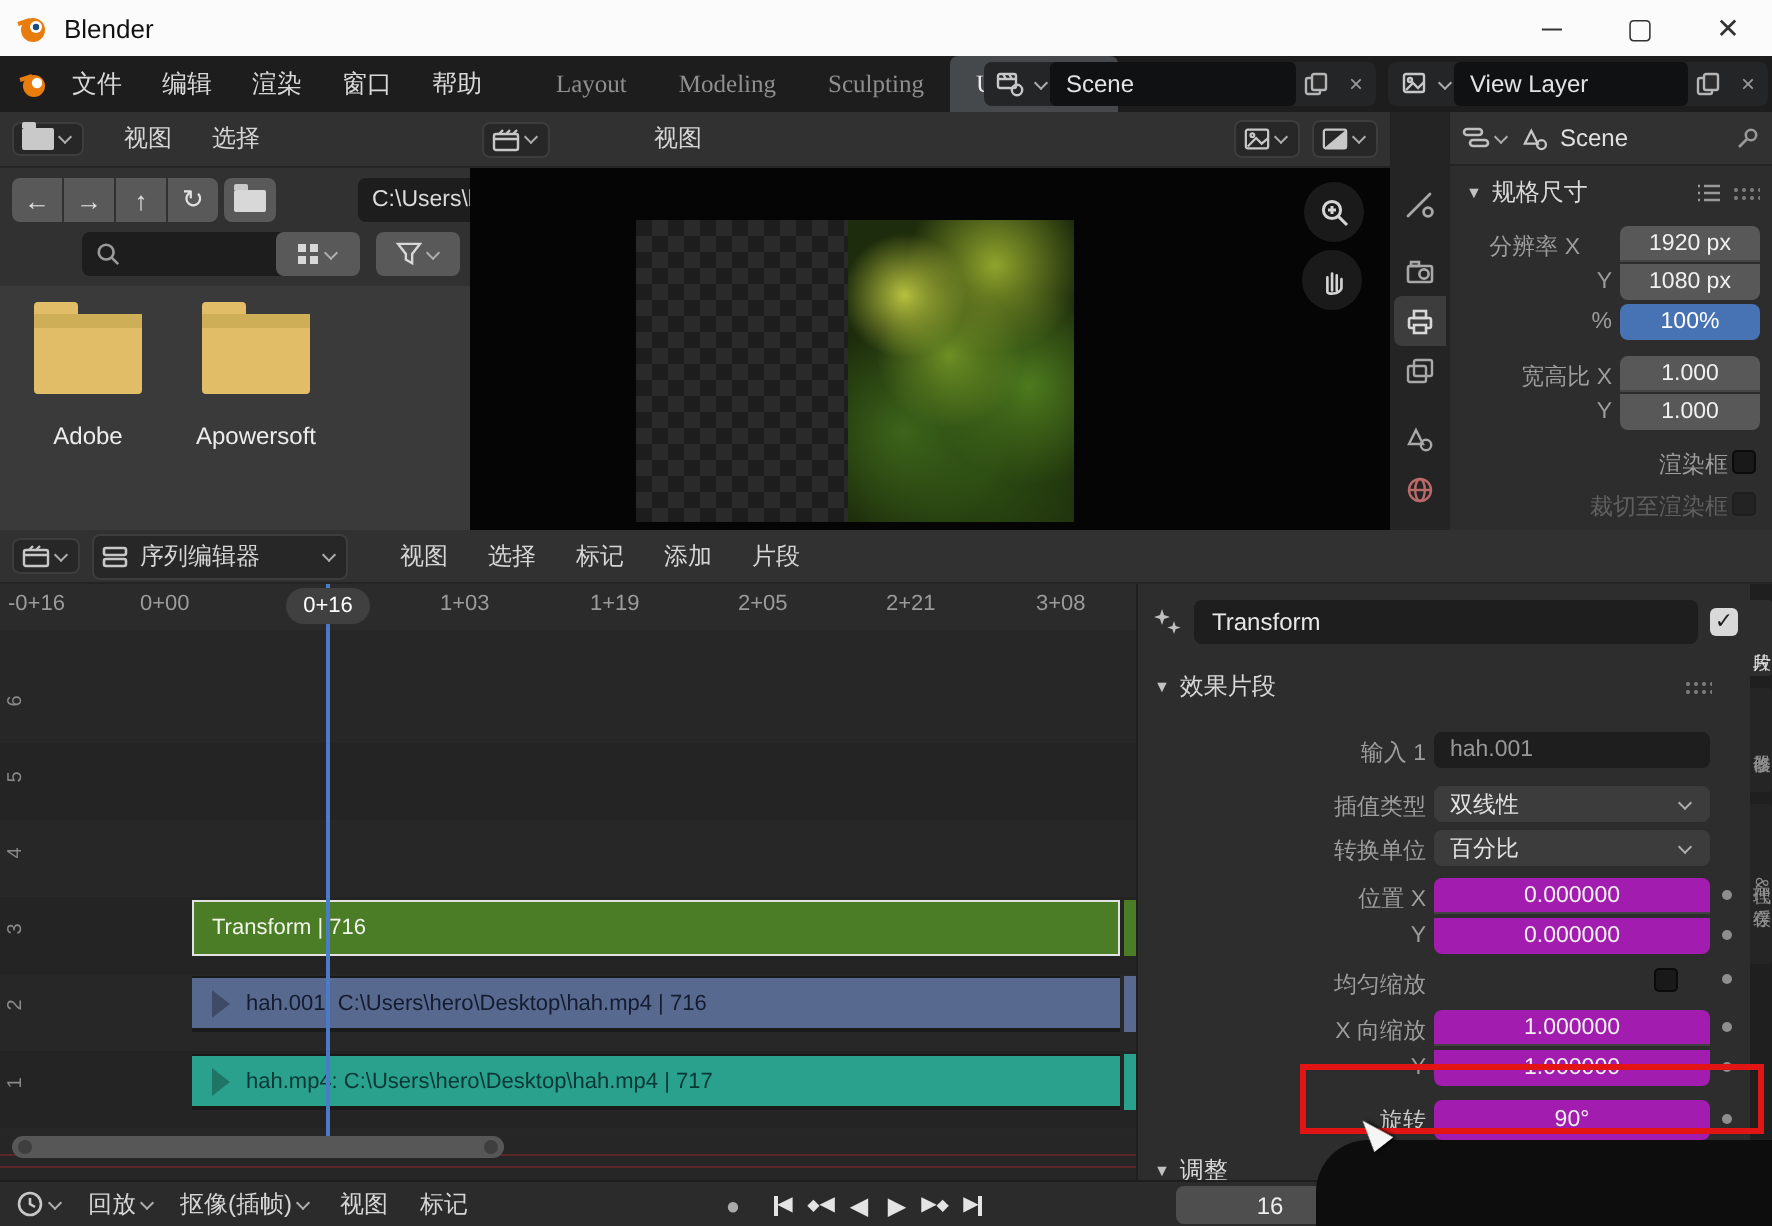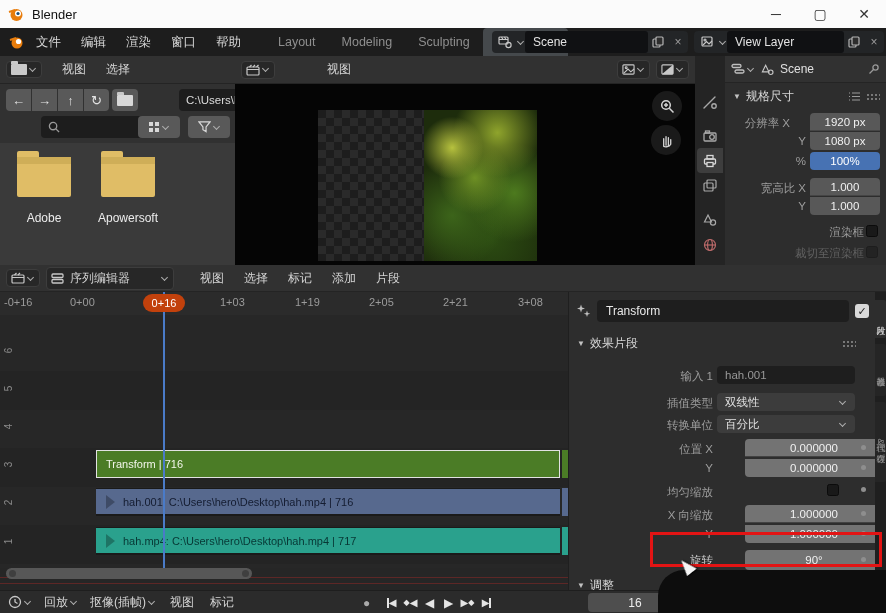--- a/index.html
+++ b/index.html
@@ -19,21 +19,21 @@
   
   .titlebar { left:0; top:0; width:886px; height:28px; background:#fbfbfb; display:flex; align-items:center; padding-left:8px; color:#111; }
   .titlebar .title { font-size:13px; margin-left:7px; }
   .wincontrols { position:absolute; right:0; top:0; height:28px; display:flex; }
   .winbtn { width:44px; height:28px; display:flex; align-items:center; justify-content:center; color:#333; font-size:14px; }
 
   
   .topbar { left:0; top:28px; width:886px; height:28px; background:#1d1d1d; display:flex; align-items:center; }
   .menu-item { padding:0 10px; color:#d8d8d8; font-size:12.5px; }
   .ws-tabs { display:flex; margin-left:14px; height:28px; }
-  .ws-tab { padding:0 13px; line-height:28px; color:#8f8f8f; font-size:12.5px; white-space:nowrap; }
+  .ws-tab { padding:0 13px; line-height:28px; color:#8f8f8f; font-size:12.5px; white-space:nowrap;font-family:Liberation Serif, serif; }
   .ws-tab.active { background:#45494c; color:#ececec; border-radius:4px 4px 0 0; }
   .id-widget { position:absolute; top:3px; height:22px; display:flex; align-items:center; background:#232527; border-radius:4px; }
   .id-icon { display:flex; align-items:center; padding:0 3px 0 6px; }
   .id-field { flex:1; height:22px; background:#101113; display:flex; align-items:center; padding:0 8px; color:#e3e3e3; border-radius:3px; }
   .id-btn { width:20px; display:flex; justify-content:center; align-items:center; color:#9a9a9a; }
 
   
   .ed-header { background:#313131; border-bottom:1px solid #242424; display:flex; align-items:center; }
   .hdr-btn { display:flex; align-items:center; background:#272727; border:1px solid #3d3d3d; border-radius:4px; padding:2px 4px; margin-left:6px; }
   .hdr-menu { padding:0 10px; color:#d5d5d5; }
@@ -102,35 +102,35 @@
   .ruler { position:absolute; left:0; top:27px; width:568px; height:23px; background:#2b2b2b; color:#9b9b9b; font-size:11px; }
   .ruler span { position:absolute; top:4px; }
   .tracks { position:absolute; left:0; top:50px; width:568px; height:253px;
     background:repeating-linear-gradient(to bottom,#272727 0 38.5px,#242424 38.5px 77px);
     background-position:0 18px; }
   .chnum { position:absolute; left:1px; width:14px; color:#8a8a8a; font-size:10px; transform:rotate(-90deg); text-align:center; }
   .strip { position:absolute; left:96px; width:464px; height:28px; display:flex; align-items:center; font-size:11px; white-space:nowrap; overflow:hidden; }
   .strip .handle { width:0; height:0; border-top:7px solid transparent; border-bottom:7px solid transparent; border-left:9px solid rgba(0,0,0,.28); margin:0 8px 0 10px; }
   .stub { position:absolute; left:562px; width:6px; height:28px; }
   .playhead { position:absolute; left:163px; top:27px; width:2px; height:286px; background:#4a7bc8; }
-  .frame-badge { position:absolute; left:143px; top:29px; width:42px; height:18px; background:#c2410c; border-radius:9px; color:#fff; font-size:11px; display:flex; align-items:center; justify-content:center; }
+  .frame-badge { position:absolute; left:143px; top:29px; width:42px; height:18px; background:#404040; border-radius:9px; color:#fff; font-size:11px; display:flex; align-items:center; justify-content:center; }
   .hscroll { position:absolute; left:6px; top:303px; width:246px; height:11px; background:#575757; border-radius:6px; }
   .hscroll::before,.hscroll::after { content:""; position:absolute; top:2px; width:7px; height:7px; border-radius:50%; background:#3f3f3f; }
   .hscroll::before{ left:3px; } .hscroll::after{ right:3px; }
   .redline { position:absolute; left:0; width:568px; height:1px; background:#5d2726; }
 
   
   .sside { left:568px; top:292px; width:307px; height:298px; background:#2d2d2d; border-left:1px solid #1f1f1f; }
   .sname-field { position:absolute; left:28px; top:8px; width:252px; height:22px; background:#1e1e1e; border-radius:4px; color:#e8e8e8; display:flex; align-items:center; padding:0 9px; }
   .scheck { position:absolute; left:286px; top:12px; width:14px; height:14px; background:#d9d9d9; border-radius:3px; color:#1c1c1c; font-size:11px; line-height:14px; text-align:center; }
   .slabel { position:absolute; color:#9d9d9d; font-size:11.5px; text-align:right; width:140px; }
   .sfield { position:absolute; left:148px; width:138px; height:18px; font-size:11.5px; display:flex; align-items:center; }
   .sfield.inp { background:#1e1e1e; border-radius:4px; color:#989898; padding:0 8px; }
   .sfield.drop { background:#3c3c3c; border-radius:4px; color:#e2e2e2; padding:0 8px; justify-content:space-between; }
-  .sfield.num { background:#737373; color:#f0f0f0; justify-content:center;margin-left:28px; }
+  .sfield.num { background:#a21caf; color:#f0f0f0; justify-content:center; }
   .adot { position:absolute; left:292px; width:5px; height:5px; border-radius:50%; background:#8e8e8e; }
   .vtabs { left:875px; top:292px; width:11px; height:298px; background:#1f1f1f; }
   .vtab { position:absolute; left:0; width:11px; writing-mode:vertical-rl; font-size:9px; color:#8f8f8f; background:#252525; display:flex; align-items:center; justify-content:center; border-radius:0 2px 2px 0; }
   .vtab.active { background:#2d2d2d; color:#d8d8d8; }
 
   
   .bbar { left:0; top:590px; width:886px; height:23px; background:#2b2b2b; border-top:1px solid #1e1e1e; display:flex; align-items:center; }
   .transport { position:absolute; left:358px; top:0; height:23px; display:flex; align-items:center; gap:2px; color:#e4e4e4; }
   .tbtn { display:flex; align-items:center; justify-content:center; min-width:17px; height:18px; font-size:10px; }
   .tbar { display:inline-block; width:2px; height:10px; background:#e4e4e4; }

